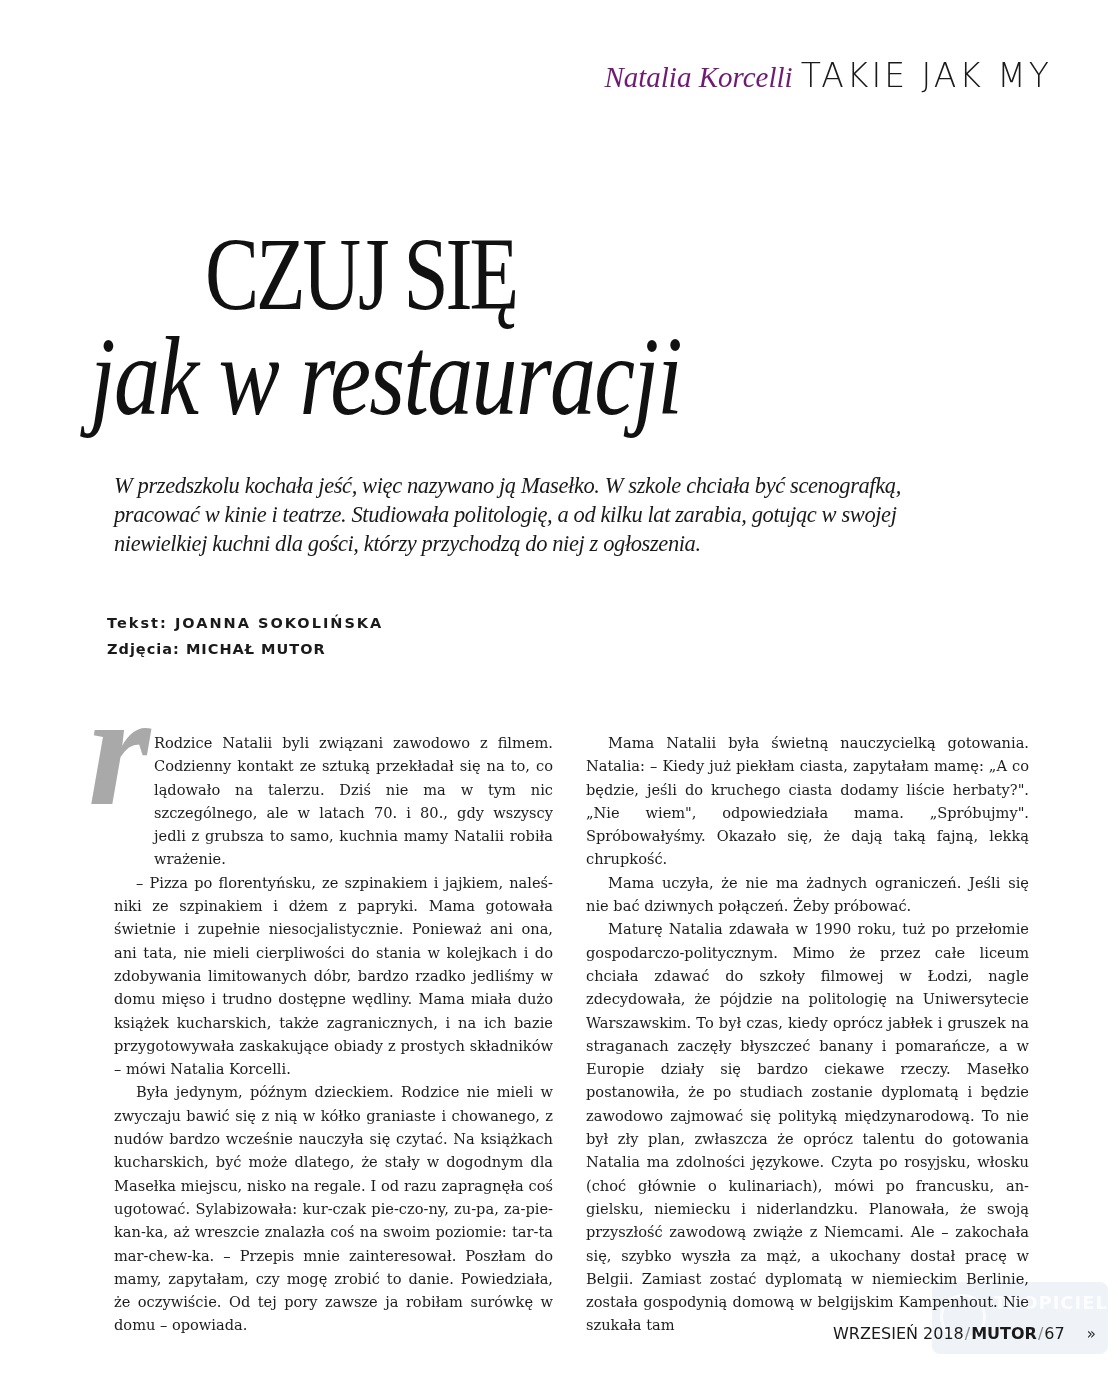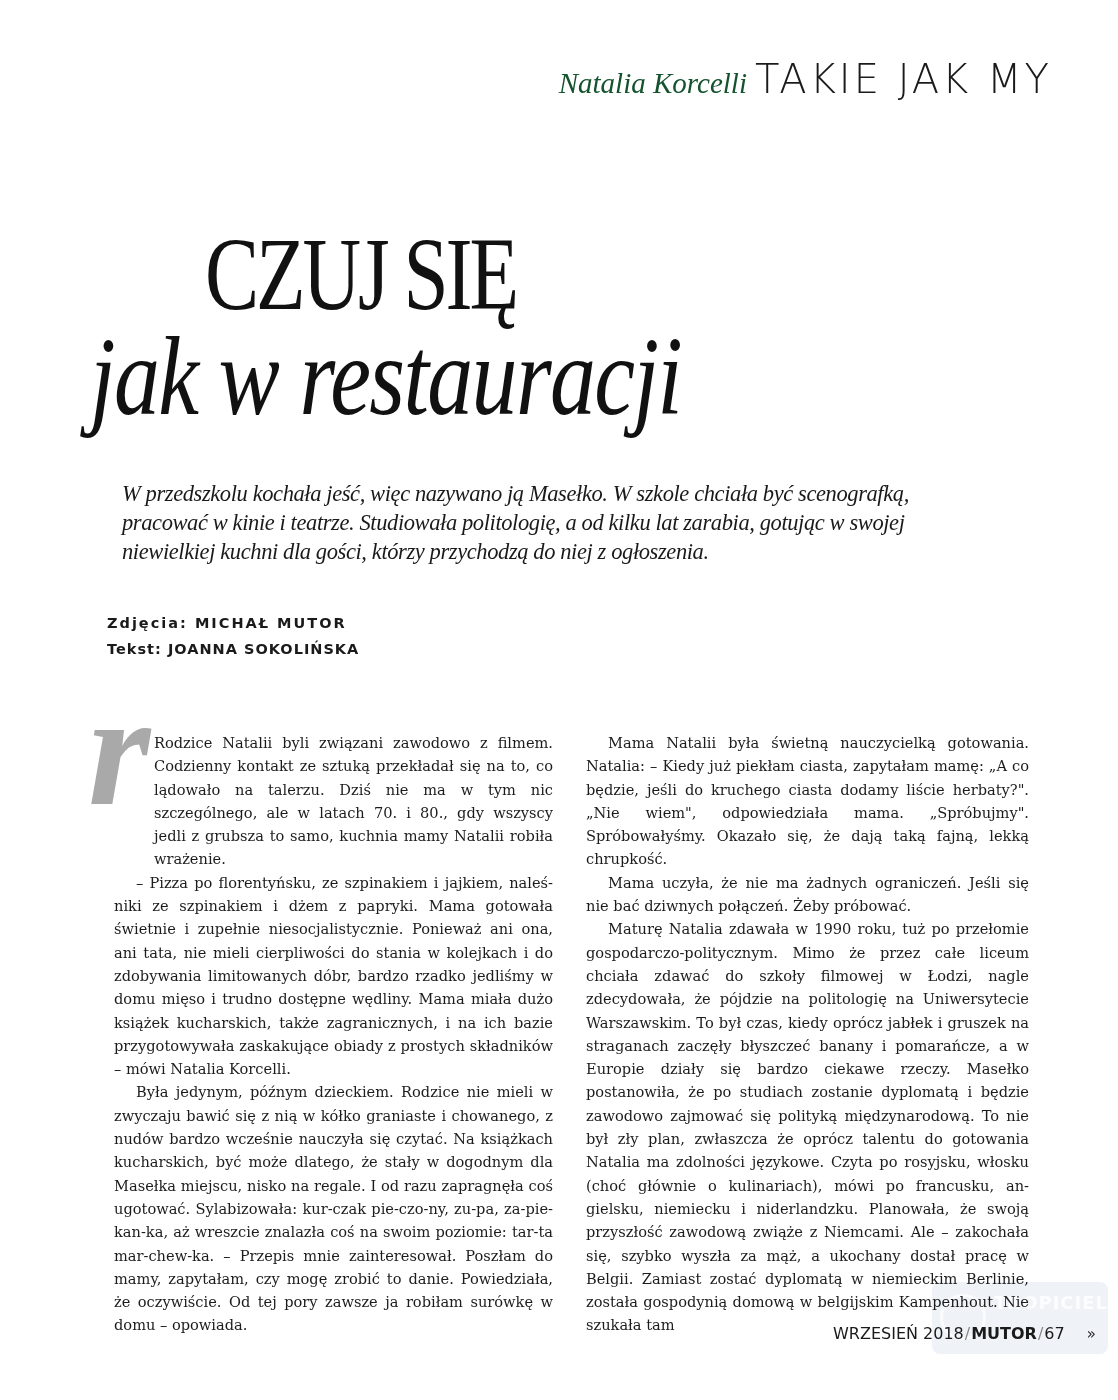--- a/index.html
+++ b/index.html
@@ -1,24 +1,24 @@
 <!DOCTYPE html>
 <html><head>
 <meta charset="utf-8">
 <style>
   html, body { margin: 0; padding: 0; background: #ffffff; }
   body { width: 1118px; height: 1400px; position: relative; overflow: hidden; color: #1a1a1a; }
   .header { position: absolute; top: 56px; right: 66px; display: flex; align-items: baseline; gap: 8px; }
-  .header .author-name { font-family: "Liberation Serif", serif; font-style: italic; font-size: 29px; color: #14532d; }
-  .header .section { font-family: "DejaVu Sans", sans-serif; font-size: 40px; letter-spacing: 3px; color: #1a1a1a; font-weight: 300; }
+  .header .author-name { font-family: "Liberation Serif", serif; font-style: italic; font-size: 29px; color: #701a75; }
+  .header .section { font-family: "DejaVu Sans", sans-serif; font-size: 33px; letter-spacing: 3px; color: #1a1a1a; font-weight: 300; }
   .title { position: absolute; left: 0; width: 1118px; }
   .title-line1 { position: absolute; top: 222px; left: 205px; font-family: "Liberation Serif", serif; font-size: 104px; line-height: 1; letter-spacing: -4px; transform: scaleX(0.78); transform-origin: left top; color: #111; font-weight: normal; }
   .title-line2 { position: absolute; top: 320px; left: 90px; font-family: "Liberation Serif", serif; font-style: italic; font-size: 112px; line-height: 1; letter-spacing: -2px; transform: scaleX(0.82); transform-origin: left top; color: #111; }
   .lead { position: absolute; top: 467px; left: 110px; width: 820px; font-family: "Liberation Serif", serif; font-style: italic; font-size: 22.5px; line-height: 29px; color: #1a1a1a; letter-spacing: -0.4px; }
-  .lead p { margin: 12px; }
+  .lead p { margin: 4px; }
   .credits { position: absolute; top: 610px; left: 107px; font-family: "DejaVu Sans", sans-serif; font-size: 14.5px; line-height: 26px; font-weight: bold; color: #1a1a1a; }
   .credits .credit-row { letter-spacing: 2px; }
   .credits .credit-row + .credit-row { letter-spacing: 1px; }
   .dropcap { position: absolute; top: 670px; left: 88px; font-family: "Liberation Serif", serif; font-style: italic; font-weight: bold; font-size: 160px; line-height: 1; color: #a9a9a9; z-index: 0; }
   .column { position: absolute; font-family: "DejaVu Serif", serif; font-size: 14.6px; line-height: 23.3px; text-align: justify; color: #1c1c1c; z-index: 1; }
   .column p { margin: 0; text-indent: 22px; hyphens: manual; }
   .column p.first { text-indent: 0; margin-left: 40px; }
   .col-left { top: 731px; left: 114px; width: 439px; }
   .col-right { top: 731px; left: 586px; width: 443px; }
   .footer { position: absolute; top: 1324px; left: 833px; font-family: "DejaVu Sans", sans-serif; font-size: 16px; color: #1a1a1a; display: flex; align-items: baseline; white-space: nowrap; }
@@ -41,26 +41,26 @@
   <div class="title-line1">CZUJ SIĘ</div>
   <div class="title-line2">jak w restauracji</div>
 </div>
 
 <div class="lead">
   <p>W przedszkolu kochała jeść, więc nazywano ją Masełko. W szkole chciała być scenografką, pracować w kinie i teatrze. Studiowała politologię, a od kilku lat zarabia, gotując w swojej niewielkiej kuchni dla gości, którzy przychodzą do niej z ogłoszenia.</p>
 </div>
 
 <div class="credits">
   <div class="credit-row">
+    <span>Tekst:</span>
+    <span>JOANNA SOKOLIŃSKA</span>
+  </div>
+  <div class="credit-row">
     <span>Zdjęcia:</span>
     <span>MICHAŁ MUTOR</span>
-  </div>
-  <div class="credit-row">
-    <span>Tekst:</span>
-    <span>JOANNA SOKOLIŃSKA</span>
   </div>
 </div>
 
 <div class="dropcap">r</div>
 
 <div class="column col-left">
   <p class="first">Rodzice Natalii byli związani zawodowo z filmem. Codzienny kontakt ze sztuką przekładał się na to, co lądowało na talerzu. Dziś nie ma w tym nic szczególnego, ale w latach 70. i 80., gdy wszyscy jedli z grubsza to samo, kuchnia mamy Natalii robiła wrażenie.</p>
   <p>– Pizza po florentyńsku, ze szpinakiem i jajkiem, naleś­niki ze szpinakiem i dżem z papryki. Mama gotowała świet­nie i zupełnie niesocjalistycznie. Ponieważ ani ona, ani tata, nie mieli cierpliwości do stania w kolejkach i do zdobywania limitowanych dóbr, bardzo rzadko jedliśmy w domu mięso i trudno dostępne wędliny. Mama miała dużo książek ku­charskich, także zagranicznych, i na ich bazie przygotowy­wała zaskakujące obiady z prostych składników – mówi Natalia Korcelli.</p>
   <p>Była jedynym, późnym dzieckiem. Rodzice nie mieli w zwyczaju bawić się z nią w kółko graniaste i chowanego, z nudów bardzo wcześnie nauczyła się czytać. Na książkach kucharskich, być może dlatego, że stały w dogodnym dla Ma­sełka miejscu, nisko na regale. I od razu zapragnęła coś ugo­tować. Sylabizowała: kur-czak pie-czo-ny, zu-pa, za-pie-kan­-ka, aż wreszcie znalazła coś na swoim poziomie: tar-ta mar-chew-ka. – Przepis mnie zainteresował. Poszłam do mamy, zapytałam, czy mogę zrobić to danie. Powiedziała, że oczywiście. Od tej pory zawsze ja robiłam surówkę w domu – opowiada.</p>
 </div>

